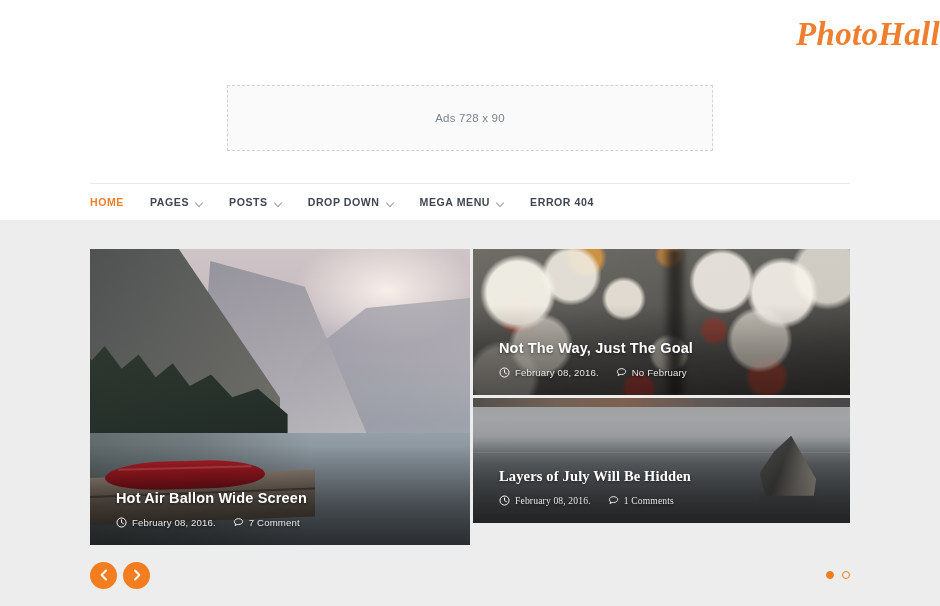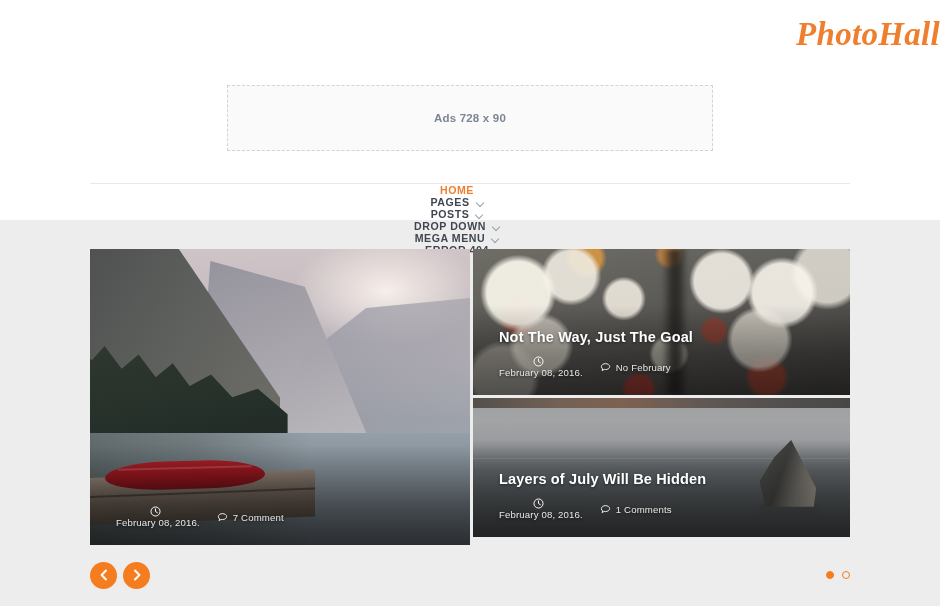--- a/index.html
+++ b/index.html
@@ -46,36 +46,34 @@
   .ads-box {
     border: 1px dashed #d3d3d3;
     background: #fafafa;
     height: 66px;
     display: flex;
     align-items: center;
     justify-content: center;
     font-size: 11.5px;
     color: #7b8594;
     letter-spacing: 0.2px;
-    font-weight: bold;
   }
 
   
   .nav-outer {
     background: #ffffff;
     margin-top: 32px;
   }
   .nav-inner {
     width: 760px;
     margin: 0 auto;
     border-top: 1px solid #e9e9e9;
     height: 37px;
     display: flex;
     align-items: center;
-    flex-direction: column;
   }
   .nav-item {
     display: flex;
     align-items: center;
     font-size: 10.6px;
     font-weight: bold;
     letter-spacing: 0.55px;
     color: #3f4651;
     text-transform: uppercase;
     margin-right: 26px;
@@ -108,21 +106,21 @@
   .slider {
     width: 760px;
     margin: 0 auto;
     height: 296px;
     display: flex;
     gap: 3px;
   }
   .col-left  { width: 380px; height: 296px; position: relative; overflow: hidden; }
   .col-right { width: 377px; height: 296px; display: flex; flex-direction: column; gap: 3px; }
   .card-top  { height: 146px; position: relative; overflow: hidden; }
-  .card-bot  { height: 139px; position: relative; overflow: hidden; }
+  .card-bot  { height: 125px; position: relative; overflow: hidden; font-family: Liberation Serif, serif; }
 
   .photo { position: absolute; inset: 0; }
 
   
   .overlay {
     position: absolute;
     left: 0; right: 0; bottom: 0;
     padding: 0 0 17px 26px;
     z-index: 5;
   }
@@ -137,21 +135,21 @@
   .post-meta {
     margin-top: 9px;
     display: flex;
     align-items: center;
     color: #e7e7e7;
     font-size: 9.6px;
     letter-spacing: 0.15px;
     text-shadow: 0 1px 3px rgba(0,0,0,0.6);
   }
   .meta-chunk { display: flex; align-items: center; }
-  .meta-date { margin-right: 17px; flex-direction: column; }
+  .meta-date { margin-right: 17px; }
   .meta-ico { width: 11px; height: 11px; margin-right: 5px; display: inline-block; flex: none; }
   .meta-ico svg { display: block; }
 
   
   
   .img-lake {
     background:
       radial-gradient(ellipse 150px 90px at 78% 14%, rgba(255,247,240,0.85), rgba(255,240,232,0) 62%),
       linear-gradient(#cfc4c6 0%, #c4bbc0 22%, #b4b0b6 38%, #9ea6ac 50%, #8e9aa3 58%, #949fa8 72%, #a7b0b6 100%);
   }
@@ -363,20 +361,21 @@
         <div class="lake-mtn-l"></div>
         <div class="lake-forest"></div>
         <div class="lake-water"></div>
         <div class="lake-water-refl"></div>
         <div class="lake-canoe-refl"></div>
         <div class="lake-dock"></div>
         <div class="lake-canoe"></div>
         <div class="lake-darken"></div>
       </div>
       <div class="overlay">
+        <div class="post-title">Hot Air Ballon Wide Screen</div>
         <div class="post-meta">
           <span class="meta-chunk meta-date">
             <span class="meta-ico">
               <svg width="11" height="11" viewBox="0 0 16 16">
                 <circle cx="8" cy="8" r="6.6" fill="none" stroke="#ffffff" stroke-width="1.4"></circle>
                 <path d="M8 4.2V8l2.8 1.8" fill="none" stroke="#ffffff" stroke-width="1.4" stroke-linecap="round"></path>
               </svg>
             </span>
             <span>February 08, 2016.</span>
           </span>

